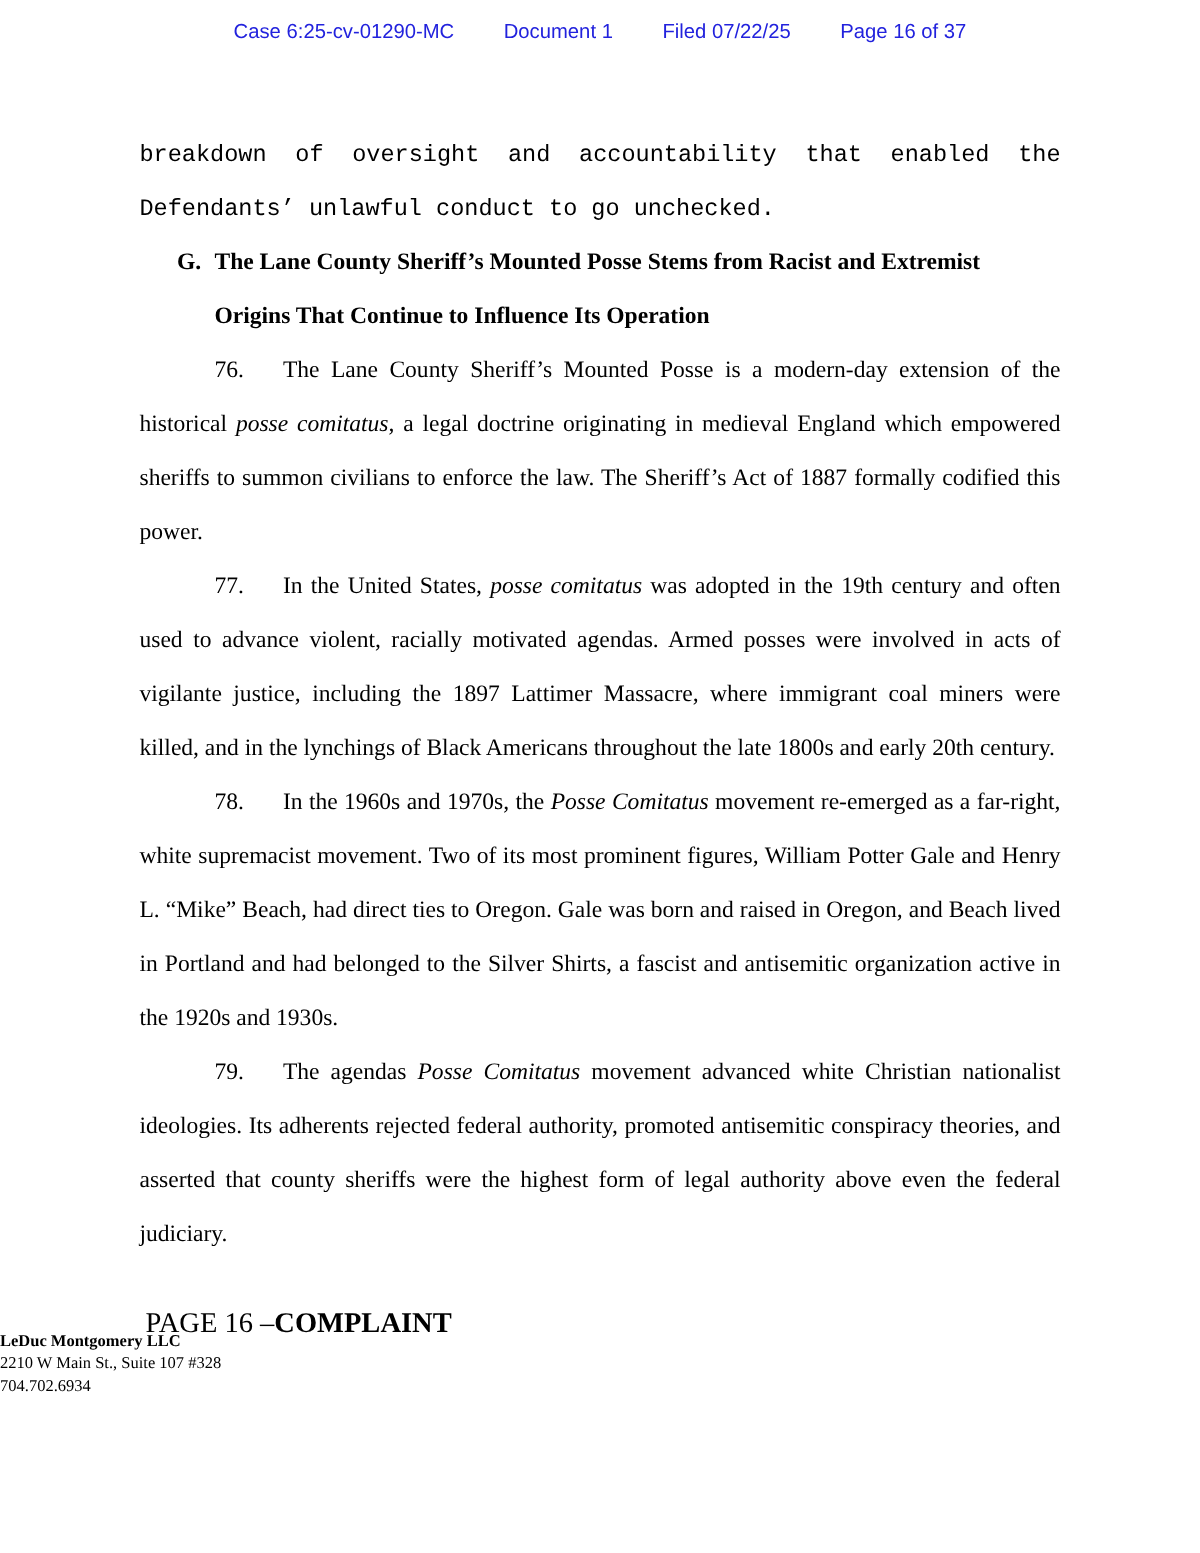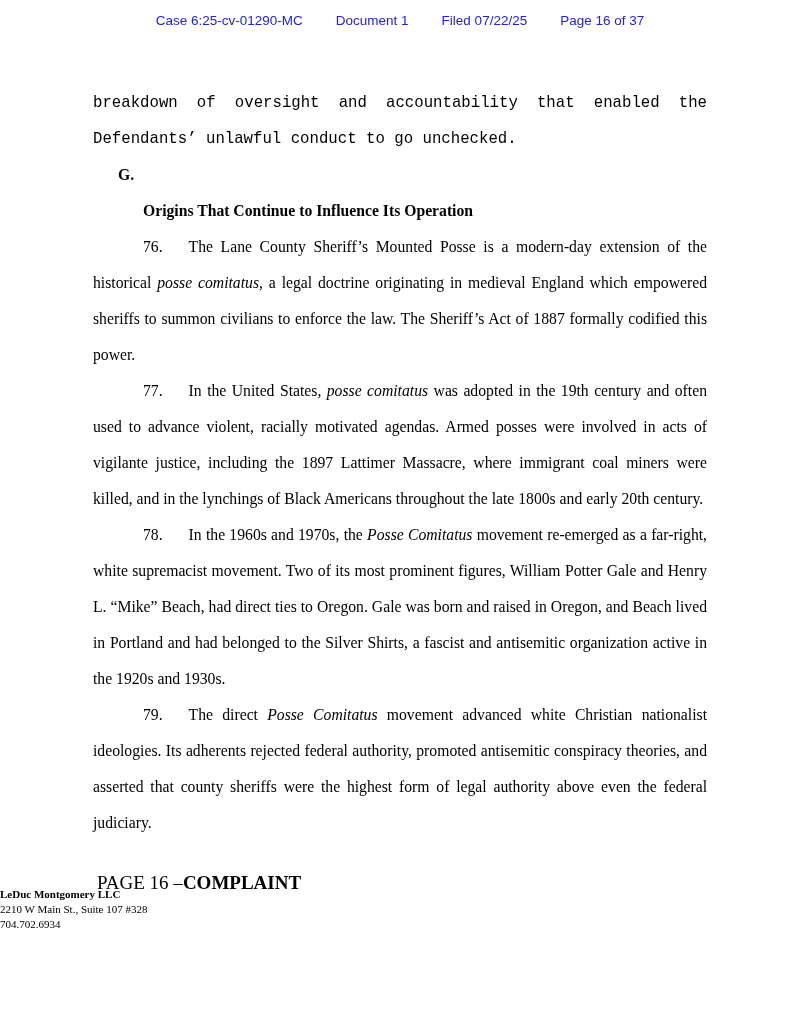--- a/index.html
+++ b/index.html
@@ -74,25 +74,25 @@
 
   <div class="court-header">
     <span>Case 6:25-cv-01290-MC</span>
     <span>Document 1</span>
     <span>Filed 07/22/25</span>
     <span>Page 16 of 37</span>
   </div>
 
   <div class="doc-body" id="doc-body">
       <p class="para noindent"><span>breakdown of oversight and accountability that enabled the Defendants’ unlawful conduct to go unchecked.</span></p>
-      <p class="para heading"><span class="h-label">G.</span><br><span>Origins That Continue to Influence Its Operation</span></p>
+      <p class="para heading"><span class="h-label">G.</span><span>The Lane County Sheriff’s Mounted Posse Stems from Racist and Extremist</span><br><span>Origins That Continue to Influence Its Operation</span></p>
       <p class="para"><span>76.</span><span class="numgap"></span><span>The Lane County Sheriff’s Mounted Posse is a modern-day extension of the historical </span><span class="it">posse comitatus</span><span>, a legal doctrine originating in medieval England which empowered sheriffs to summon civilians to enforce the law. The Sheriff’s Act of 1887 formally codified this power.</span></p>
       <p class="para"><span>77.</span><span class="numgap"></span><span>In the United States, </span><span class="it">posse comitatus</span><span> was adopted in the 19th century and often used to advance violent, racially motivated agendas. Armed posses were involved in acts of vigilante justice, including the 1897 Lattimer Massacre, where immigrant coal miners were killed, and in the lynchings of Black Americans throughout the late 1800s and early 20th century.</span></p>
       <p class="para"><span>78.</span><span class="numgap"></span><span>In the 1960s and 1970s, the </span><span class="it">Posse Comitatus</span><span> movement re-emerged as a far-right, white supremacist movement. Two of its most prominent figures, William Potter Gale and Henry L. “Mike” Beach, had direct ties to Oregon. Gale was born and raised in Oregon, and Beach lived in Portland and had belonged to the Silver Shirts, a fascist and antisemitic organization active in the 1920s and 1930s.</span></p>
-      <p class="para"><span>79.</span><span class="numgap"></span><span>The direct </span><span class="it">Posse Comitatus</span><span> movement advanced white Christian nationalist ideologies. Its adherents rejected federal authority, promoted antisemitic conspiracy theories, and asserted that county sheriffs were the highest form of legal authority above even the federal judiciary.</span></p>
+      <p class="para"><span>79.</span><span class="numgap"></span><span>The agendas </span><span class="it">Posse Comitatus</span><span> movement advanced white Christian nationalist ideologies. Its adherents rejected federal authority, promoted antisemitic conspiracy theories, and asserted that county sheriffs were the highest form of legal authority above even the federal judiciary.</span></p>
     </div>
 
   <div class="footer-left">
     <span>PAGE 16 –</span><span class="bold">COMPLAINT</span>
   </div>
 
   <div class="firm-block">
     <div class="firm-name">LeDuc Montgomery LLC</div>
     <div>2210 W Main St., Suite 107 #328</div>
     <div>704.702.6934</div>

